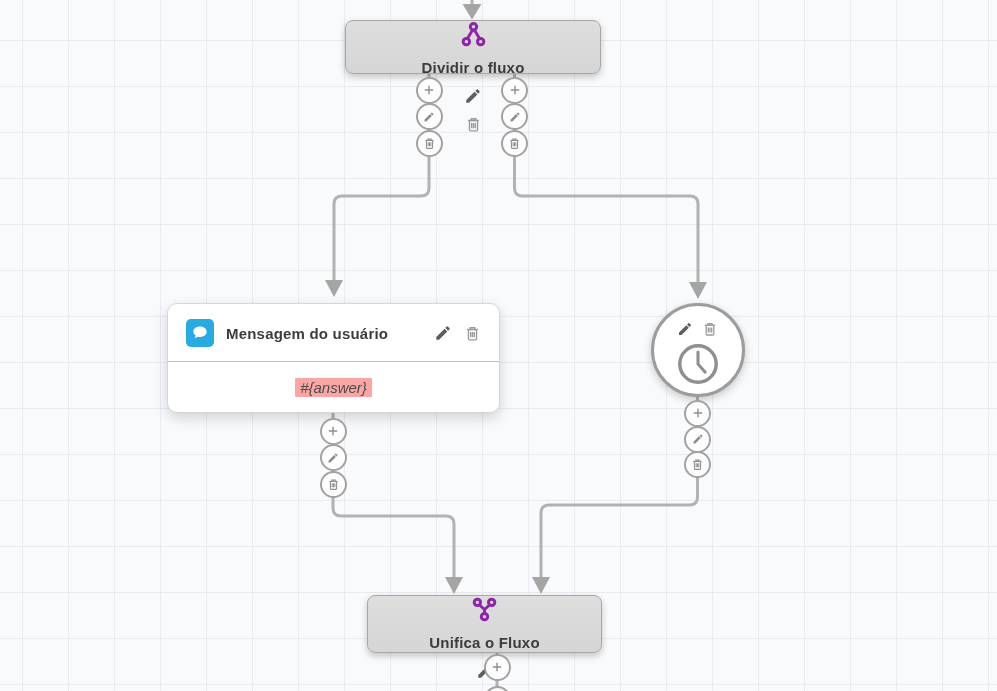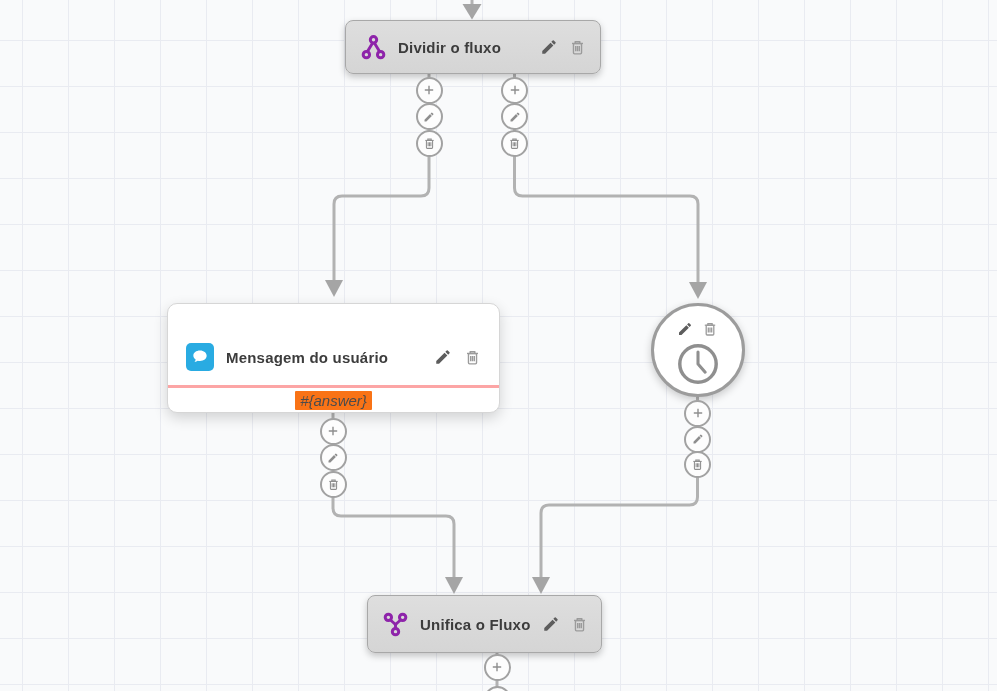--- a/index.html
+++ b/index.html
@@ -27,53 +27,53 @@
 
   
   .action-node {
     position: absolute; z-index: 3;
     display: flex; align-items: center;
     padding: 0 14px; gap: 11px;
     background: linear-gradient(#dedede, #d5d5d5);
     border: 1px solid #a8a8a8;
     border-radius: 8px;
     box-shadow: 0 3px 7px rgba(0,0,0,.22);
+    flex-direction: column;
   }
   .action-node .title {
     flex: 1 1 auto;
     font-size: 15px; font-weight: bold; color: #3c3c3c;
     letter-spacing: .2px; white-space: nowrap;
   }
 
   
   .card-node {
     position: absolute; z-index: 3;
     background: #ffffff;
     border: 1px solid #d6d6d6;
     border-radius: 10px;
     box-shadow: 0 5px 14px rgba(0,0,0,.16);
     display: flex; flex-direction: column;
   }
   .card-header {
     display: flex; align-items: center; gap: 12px;
     padding: 15px 18px 14px 18px;
-    border-bottom: 3px solid #fca5a5;
-    margin-top: 24px;
+    border-bottom: 1px solid #fca5a5;
   }
   .card-header .title {
     flex: 1 1 auto;
     font-size: 15px; font-weight: bold; color: #3c3c3c;
     letter-spacing: .2px; white-space: nowrap;
   }
   .card-body {
     flex: 1 1 auto; display: flex; align-items: center; justify-content: center;
   }
   .variable-chip {
     font-size: 15px; font-style: italic; color: #4c4c4c;
-    background: #f97316; padding: 1px 5px; border-radius: 1px;
+    background: #fca5a5; padding: 1px 5px; border-radius: 1px;
   }
 
   
   .circle-node {
     position: absolute; z-index: 3;
     width: 94px; height: 94px; border-radius: 50%;
     background: #ffffff; border: 3px solid #9c9c9c;
     box-shadow: 0 3px 9px rgba(0,0,0,.20);
     display: flex; flex-direction: column; align-items: center;
     padding-top: 15px;

